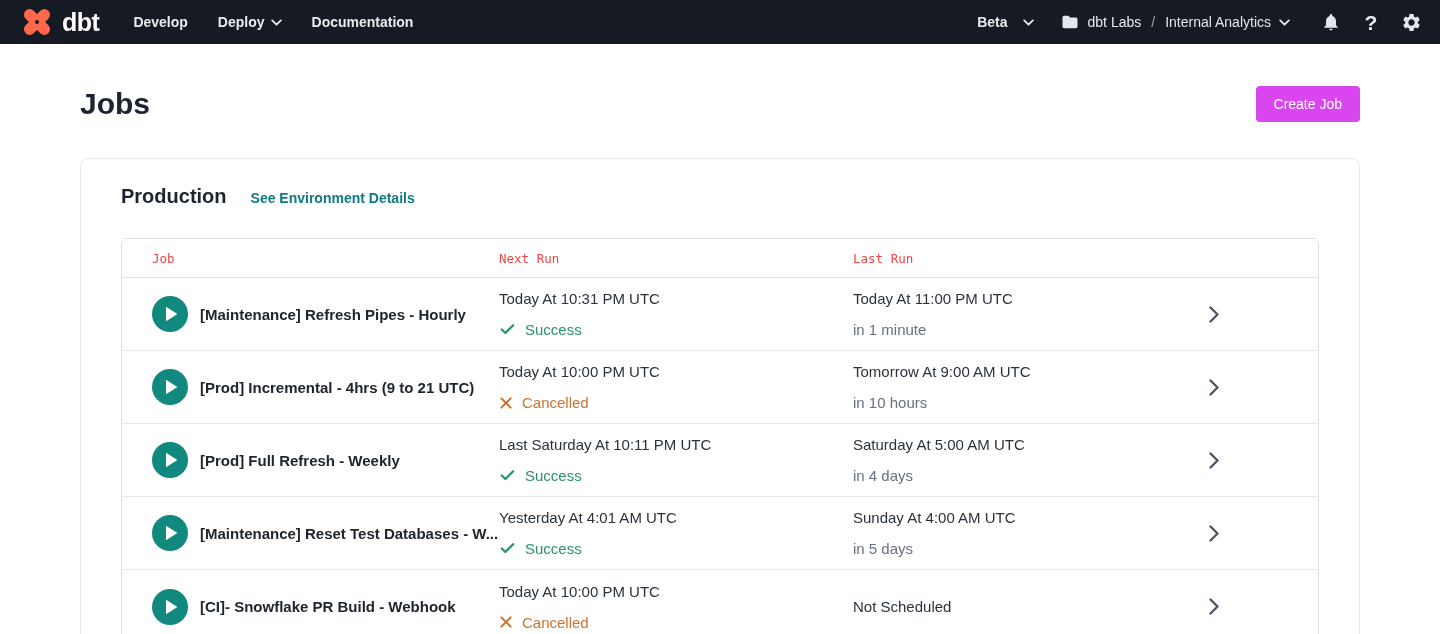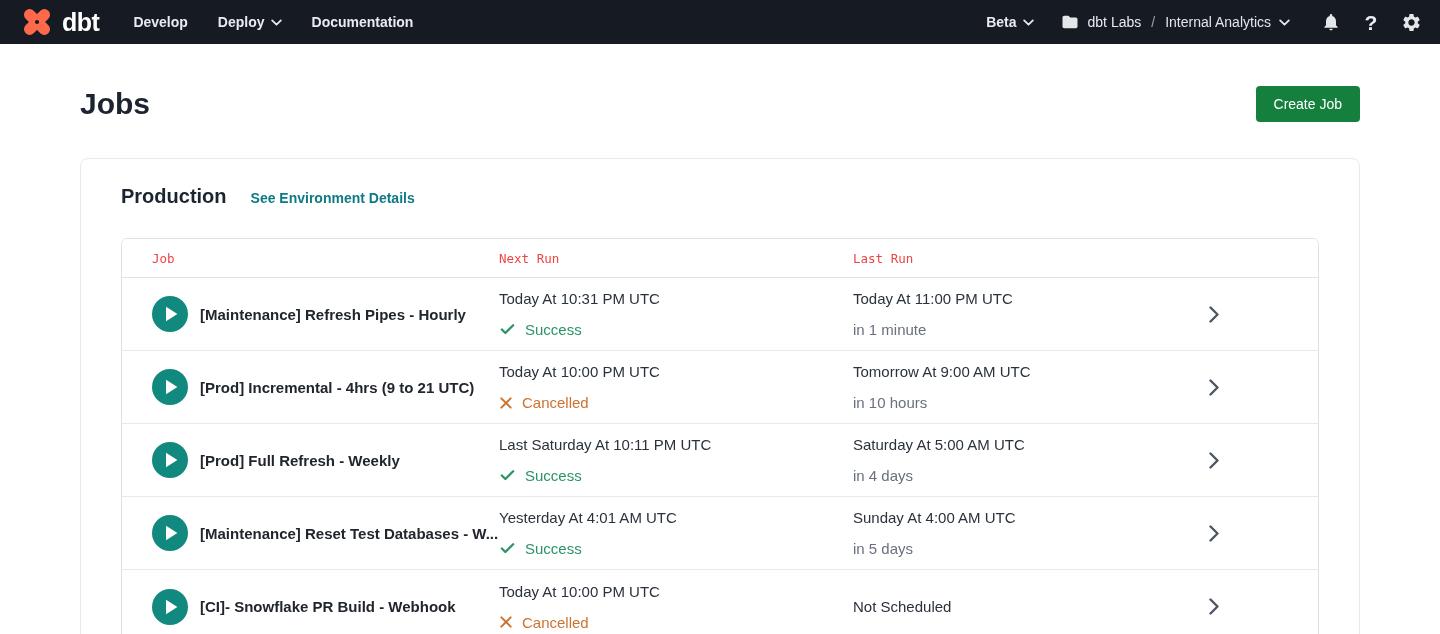--- a/index.html
+++ b/index.html
@@ -9,35 +9,35 @@
   
   .topbar { height: 44px; background: #151a23; display: flex; align-items: center;
     padding: 0 18px 0 20px; color: #e9ebee; }
   .logo { display: flex; align-items: center; gap: 8px; margin-right: 34px; cursor: pointer; }
   .logo-mark { width: 34px; height: 34px; position: relative; flex: 0 0 auto; }
   .logo-text { font-size: 25px; font-weight: 700; color: #ffffff; letter-spacing: -0.5px; line-height: 1; }
   .nav-items { display: flex; align-items: center; gap: 30px; }
   .nav-item { font-size: 14px; font-weight: 600; color: #e9ebee; display: flex;
     align-items: center; gap: 6px; cursor: pointer; }
   .topbar-right { margin-left: auto; display: flex; align-items: center; gap: 26px; }
-  .beta { font-size: 14px; font-weight: 600; display: flex; align-items: center; gap: 6px; cursor: pointer; }
+  .beta { font-size: 14px; font-weight: 600; display: flex; align-items: center; gap: 15px; cursor: pointer; }
   .project-picker { display: flex; align-items: center; gap: 8px; font-size: 14px; cursor: pointer; }
   .project-picker .account { font-weight: 400; }
   .project-picker .sep { color: #9aa2ad; padding: 0 2px; }
   .project-picker .project { font-weight: 400; color: #e2e5e9; }
   .topbar-icons { display: flex; align-items: center; gap: 18px; margin-left: 4px; }
   .tb-icon { width: 22px; height: 22px; display: flex; align-items: center; justify-content: center; cursor: pointer; }
   .help-glyph { font-size: 21px; font-weight: 700; color: #e9ebee; line-height: 1; }
   .chev-down { width: 11px; height: 7px; }
 
   
   .page-header { display: flex; align-items: center; justify-content: space-between;
     padding: 42px 80px 0 80px; }
   .page-title { font-size: 30px; font-weight: 700; color: #1b2430; }
-  .create-btn { background: #15803d; color: #ffffff; font-family: "Liberation Sans", sans-serif;
+  .create-btn { background: #d946ef; color: #ffffff; font-family: "Liberation Sans", sans-serif;
     font-size: 14px; font-weight: 400; border: none; border-radius: 4px; padding: 10px 18px;
     cursor: pointer; }
 
   
   .card { margin: 36px 80px 0 80px; border: 1px solid #e7e9ec; border-radius: 8px;
     height: 700px; background: #ffffff; }
   .card-header { display: flex; align-items: baseline; padding: 26px 40px 0 40px; }
   .env-name { font-size: 20px; font-weight: 700; color: #1b2430; }
   .env-link { margin-left: 24px; font-size: 14px; font-weight: 600; color: #0e7a85;
     text-decoration: none; cursor: pointer; }

